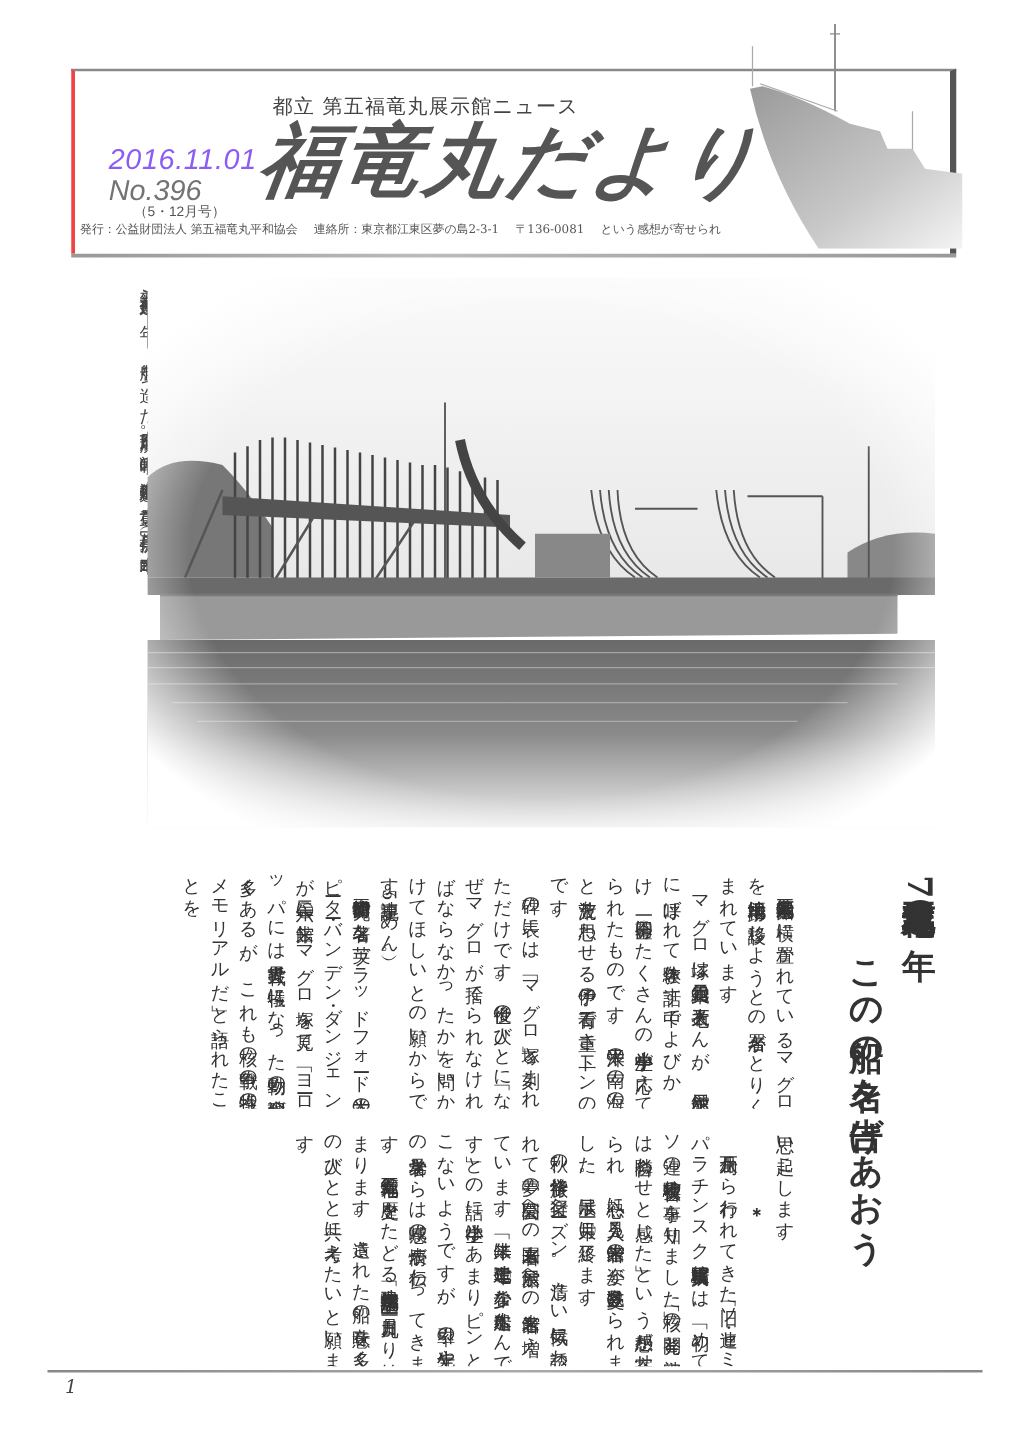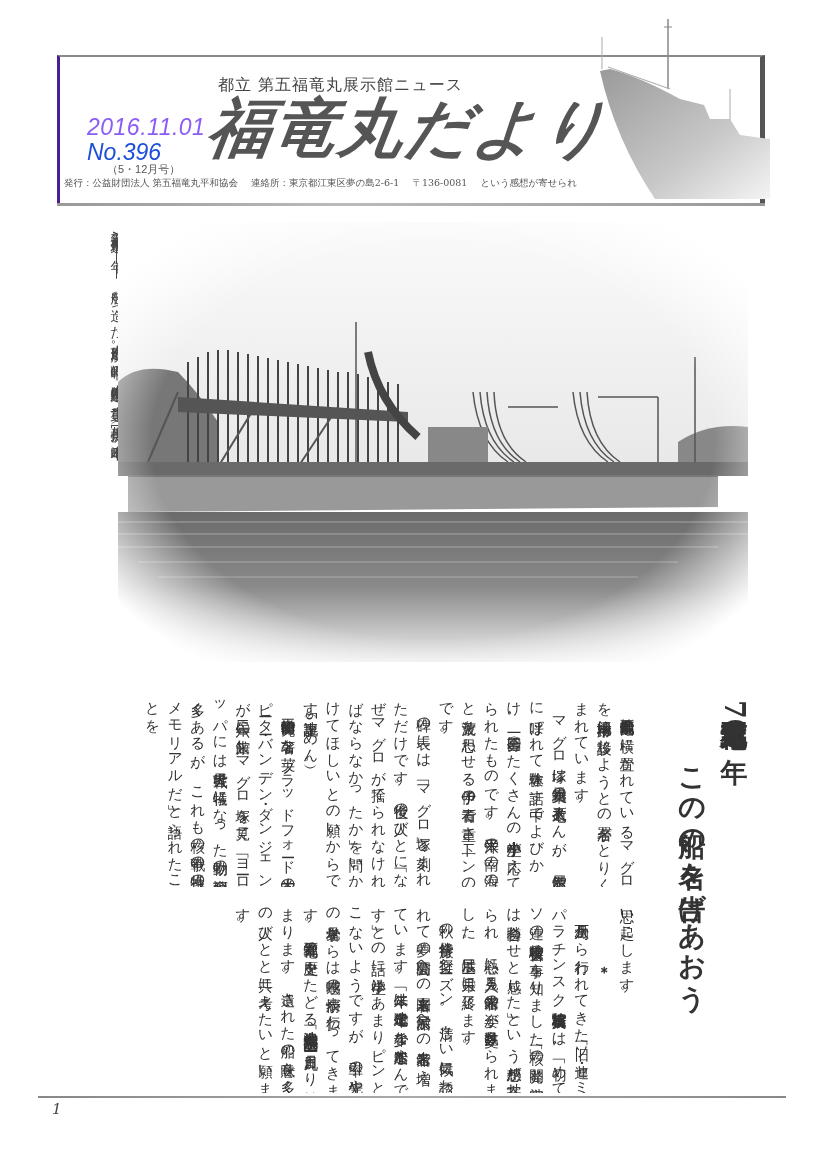--- a/index.html
+++ b/index.html
@@ -3,37 +3,37 @@
 <meta charset="utf-8">
 <style>
   html, body { margin: 0; padding: 0; background: #ffffff; }
   body {
     width: 818px; height: 1156px; position: relative; overflow: hidden;
     font-family: "DejaVu Serif", "Liberation Serif", serif; color: #333;
   }
   
   .masthead {
     position: absolute; left: 57px; top: 55px; width: 708px; height: 148px;
-    border-top: 2px solid #8a8a8a; border-left: 3px solid #4c1d95; border-right: 5px solid #555;
+    border-top: 2px solid #8a8a8a; border-left: 3px solid #ef4444; border-right: 5px solid #555;
     box-sizing: border-box;
   }
   .masthead-bottom-rule {
     position: absolute; left: 57px; top: 203px; width: 708px; height: 3px;
     background: linear-gradient(to right, #999, #bbb 40%, #aaa 70%, #999);
   }
   .subtitle {
     position: absolute; left: 158px; top: 18px; font-size: 16px; color: #444; letter-spacing: 1px;
   }
   .date {
     position: absolute; left: 27px; top: 57px; font-family: "Liberation Sans", sans-serif;
     font-style: italic; font-size: 23px; color: #8b5cf6; letter-spacing: 0.5px;
   }
   .issue-no {
     position: absolute; left: 27px; top: 82px; font-family: "Liberation Sans", sans-serif;
-    font-style: italic; font-size: 23px; color: #1d4ed8;
+    font-style: italic; font-size: 23px; color: #737373;
   }
   .issue-months {
     position: absolute; left: 47px; top: 105px; font-family: "Liberation Sans", sans-serif;
     font-size: 11px; color: #555;
   }
   .title {
     position: absolute; left: 148px; top: 28px; font-size: 64px; font-style: italic;
     font-weight: bold; color: #555; letter-spacing: 2px; transform: skewX(-8deg);
   }
   .ship {
@@ -104,21 +104,21 @@
     <line x1="88" y1="0" x2="88" y2="70" stroke="#888" stroke-width="1.5"></line>
     <line x1="84" y1="8" x2="92" y2="8" stroke="#888" stroke-width="1"></line>
     <line x1="22" y1="18" x2="22" y2="50" stroke="#aaa" stroke-width="1"></line>
     <line x1="150" y1="70" x2="150" y2="110" stroke="#aaa" stroke-width="1"></line>
     <path d="M 30 50 L 20 52 Q 35 120 75 180 L 190 180 L 190 120 L 160 116 L 150 100 L 130 100 L 124 86 L 100 80 Q 60 58 30 50 Z" fill="url(#shipGrad)"></path>
     <line x1="28" y1="48" x2="90" y2="70" stroke="#aaa" stroke-width="1"></line>
   </svg>
 
   <div class="publisher">
     <span>発行：公益財団法人 第五福竜丸平和協会</span>
-    <span>連絡所：東京都江東区夢の島2-6-1</span>
+    <span>連絡所：東京都江東区夢の島2-3-1</span>
     <span>〒136-0081</span>
     <span>という感想が寄せられ</span>
   </div>
 </div>
 <div class="masthead-bottom-rule"></div>
 
 <div class="photo-caption">第五福竜丸建造70年――船を造った古座造船所。戦時中の木造船建造の貴重な写真（提供　串本町）</div>
 
 <svg class="photo" viewBox="0 0 630 440" preserveAspectRatio="none">
   <defs>

